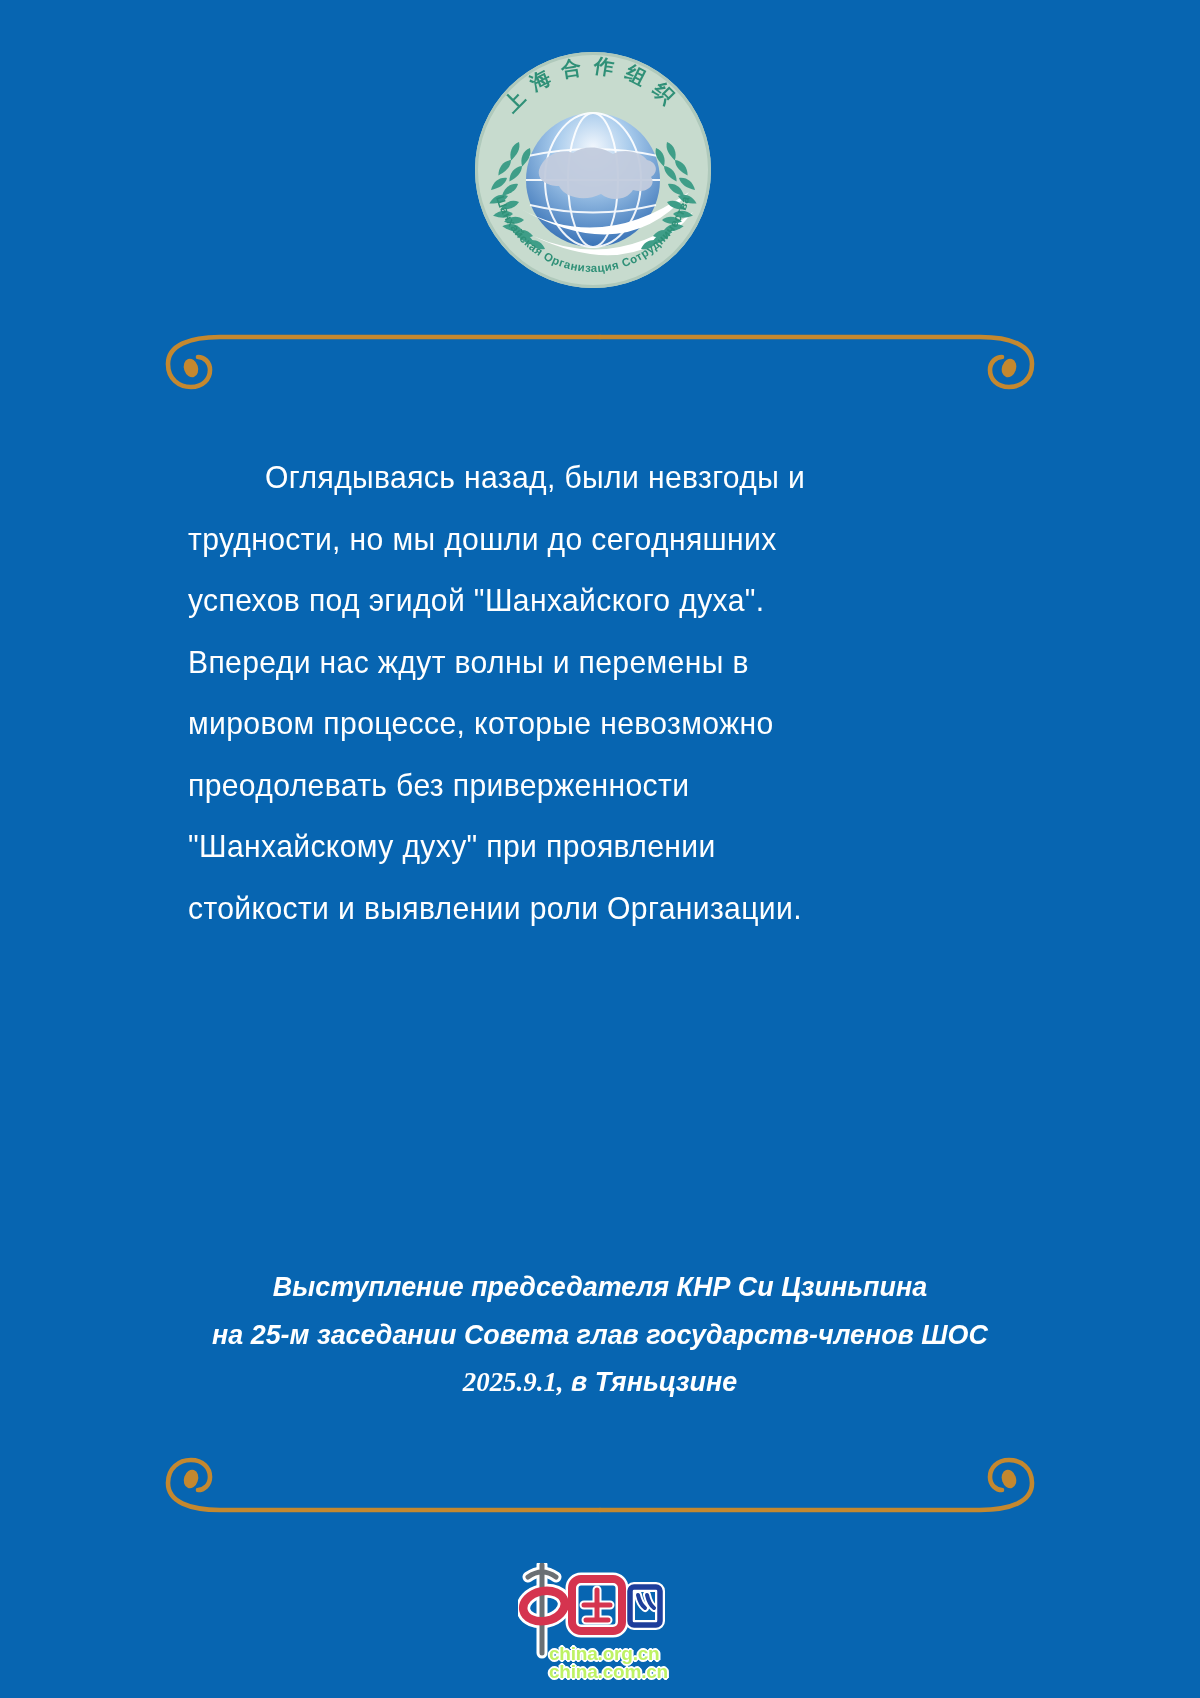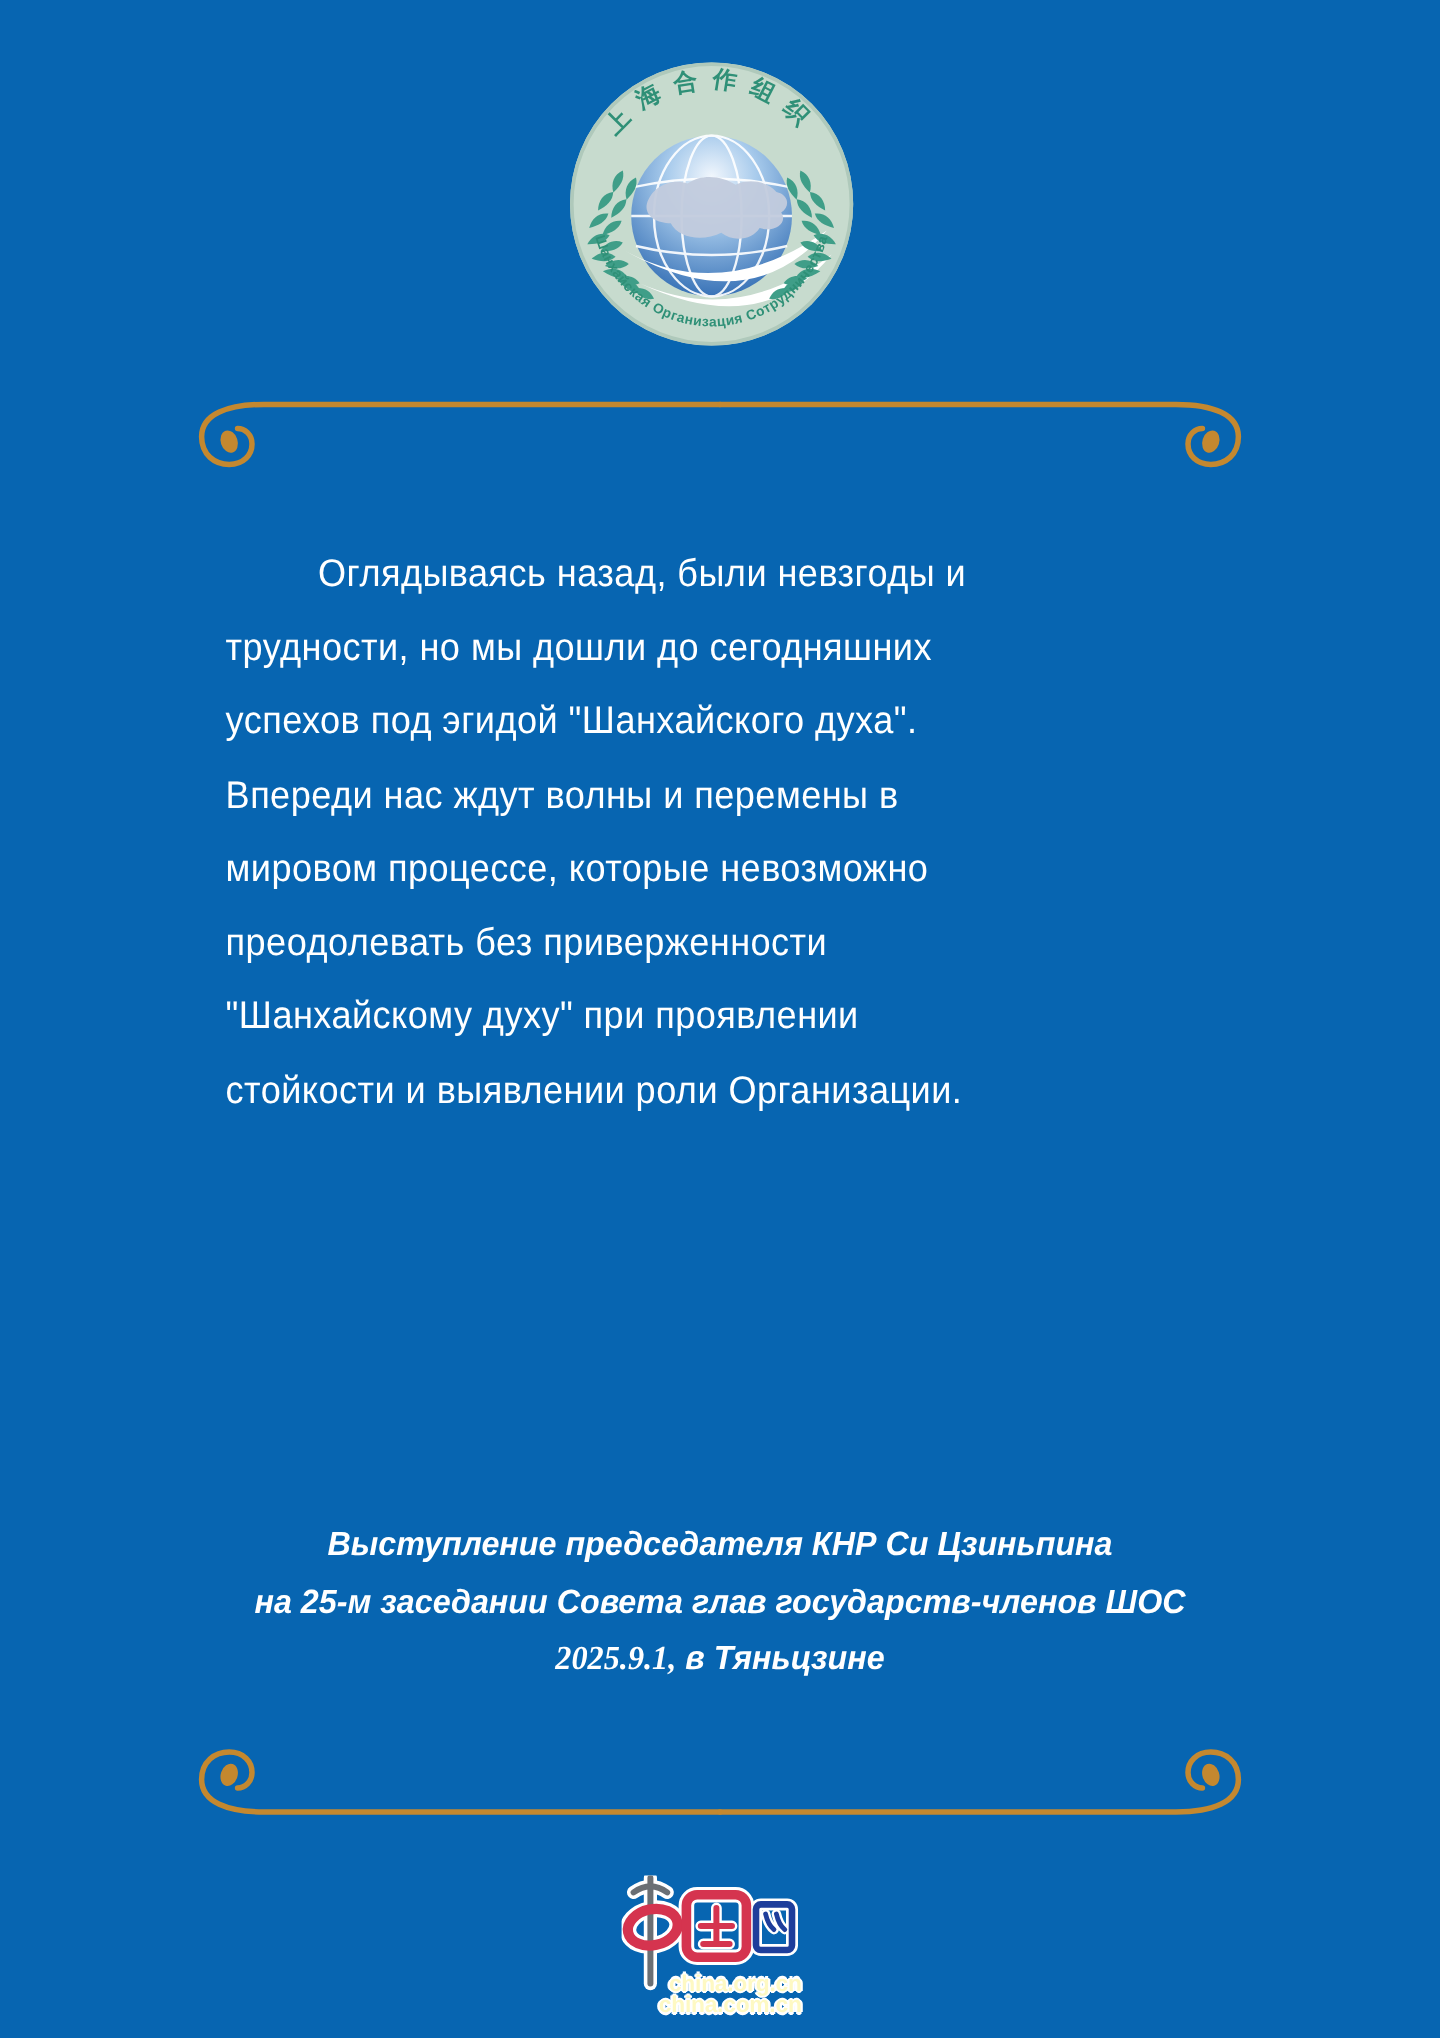--- a/index.html
+++ b/index.html
@@ -33,23 +33,23 @@
     text-align:center; color:#ffffff; font-style:italic;
     font-size:28px; line-height:47.5px; font-weight:600;
     transform:scaleX(0.96); transform-origin:600px 0;
   }
   .attribution .date-part { font-family:"Liberation Serif", serif; font-weight:600; }
 
   
   .cn-logo { position:absolute; left:518px; top:1563px; width:150px; height:118px; }
   .cn-logo svg { position:absolute; left:0; top:0; }
   .cn-urls {
-    position:absolute; top:82px; right:0; text-align:right;
+    position:absolute; top:82px; right:0; 
     font-weight:bold; font-size:19px; line-height:18px;
-    color:#fef9c3; letter-spacing:-0.2px;
+    color:#bef264; letter-spacing:-0.2px;
     text-shadow:
       -2px 0 0 #fff, 2px 0 0 #fff, 0 -2px 0 #fff, 0 2px 0 #fff,
       -1px -1px 0 #fff, 1px 1px 0 #fff, -1px 1px 0 #fff, 1px -1px 0 #fff;
   }
 </style>
 </head>
 <body>
 
 <div class="page">
 

